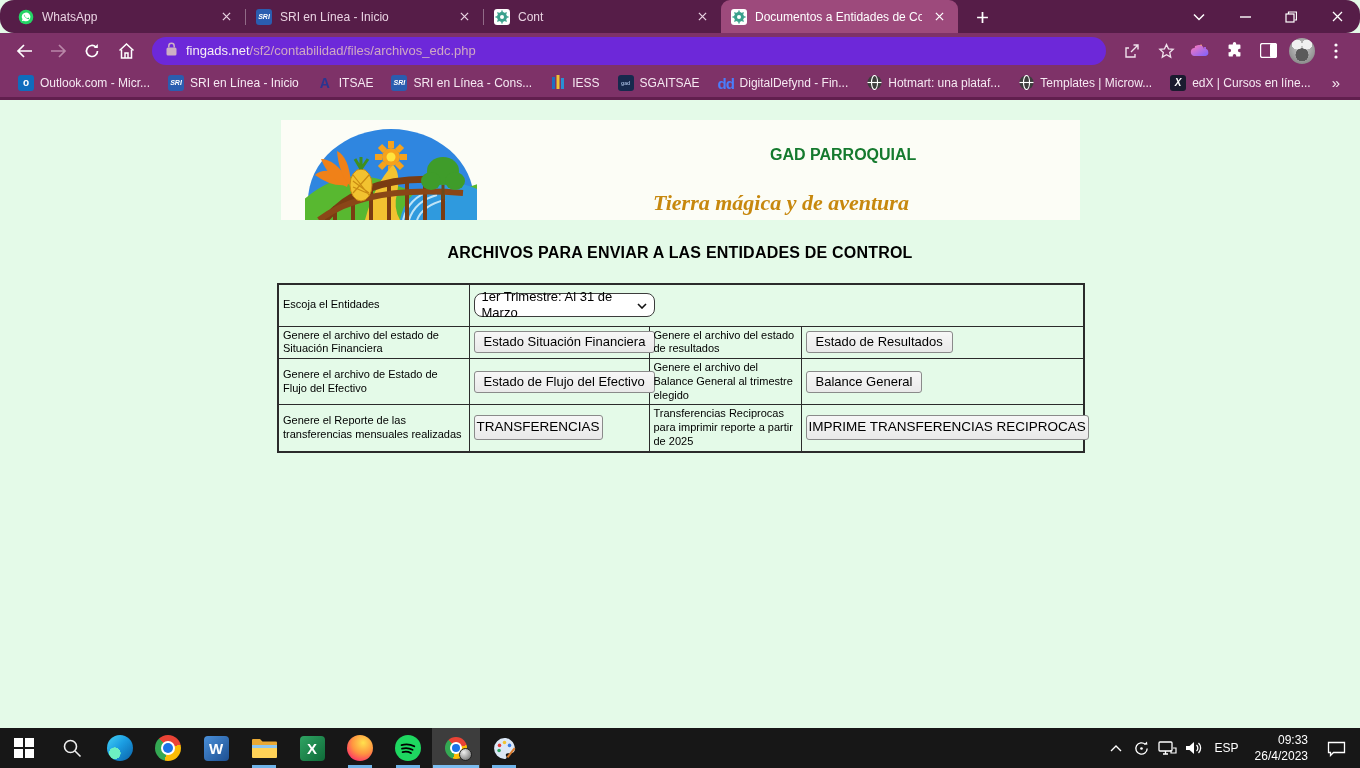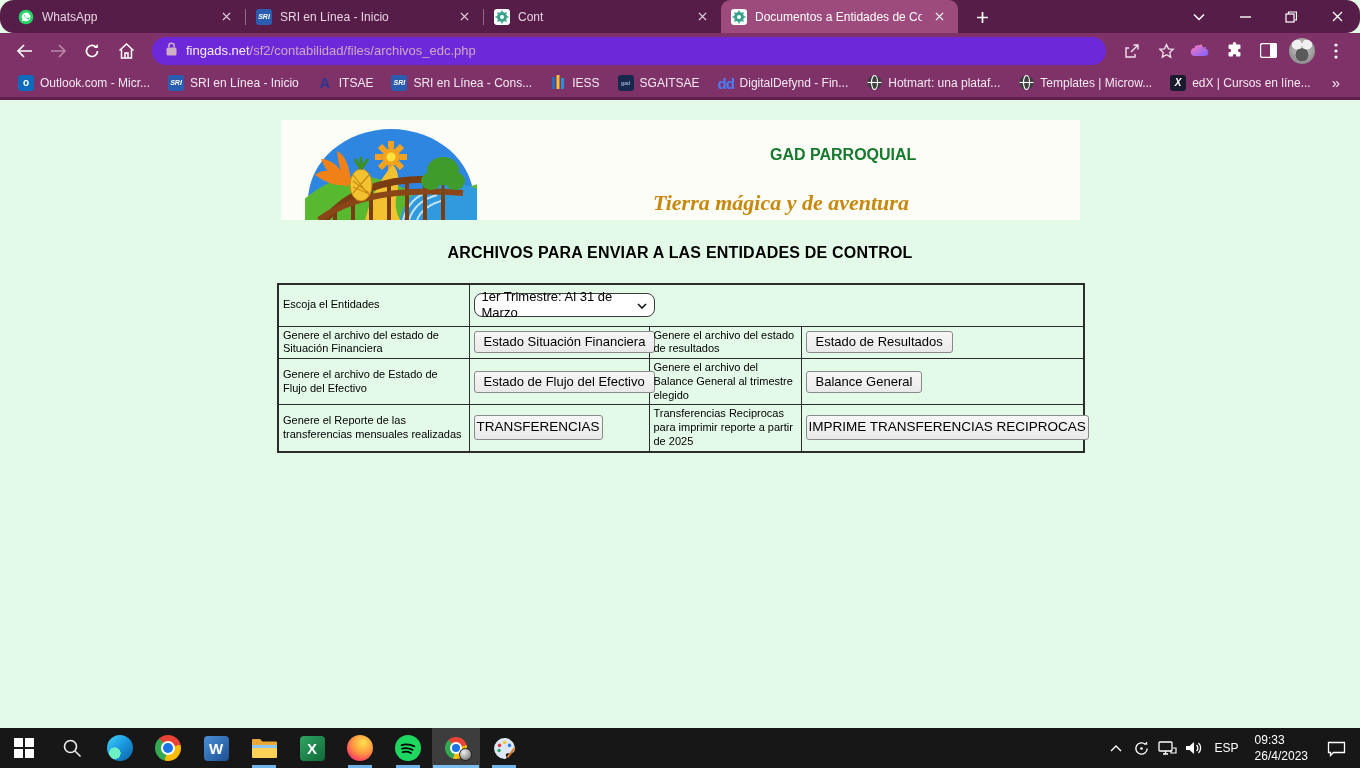--- a/index.html
+++ b/index.html
@@ -75,21 +75,21 @@
   
   .taskbar{position:absolute;bottom:0;left:0;width:1360px;height:40px;background:#171717;
     display:flex;align-items:stretch;}
   .tb-slot{width:48px;height:40px;display:grid;place-items:center;position:relative;flex:none;}
   .tb-slot.open::after{content:"";position:absolute;bottom:0;left:12px;width:24px;height:3px;background:#6fb3e8;}
   .tb-slot.active-app{background:#3d3d3d;}
   .tb-slot.active-app::after{left:1px;width:46px;background:#7cbdf0;}
   .tray{margin-left:auto;display:flex;align-items:center;color:#fff;}
   .tray-ico{width:26px;height:40px;display:grid;place-items:center;}
   .tray-lang{font-size:12px;padding:0 8px;}
-  .tray-clock{font-size:12px;text-align:left;line-height:1.35;padding:0 8px;}
+  .tray-clock{font-size:12px;text-align:right;line-height:1.35;padding:0 8px;}
   .tray-bubble{width:40px;height:40px;display:grid;place-items:center;margin-right:4px;}
 
   
   .ball{border-radius:50%;}
   .chrome-ball{width:26px;height:26px;border-radius:50%;position:relative;
     background:conic-gradient(from -45deg,#ea4335 0 120deg,#fbbc05 0 240deg,#34a853 0 360deg);}
   .chrome-ball::before{content:"";position:absolute;inset:6px;background:#fff;border-radius:50%;}
   .chrome-ball::after{content:"";position:absolute;inset:8px;background:#1a73e8;border-radius:50%;}
   .chrome-ball.small{width:22px;height:22px;}
   .chrome-ball.small::before{inset:5px;}

